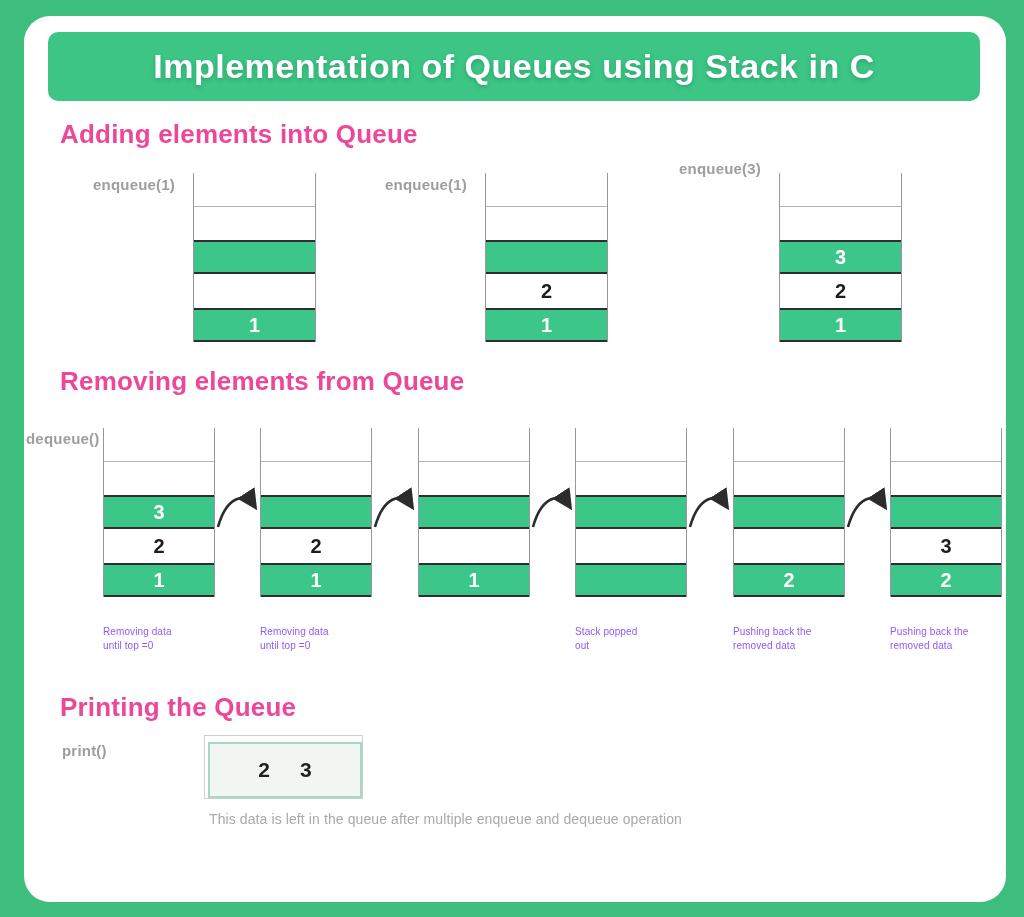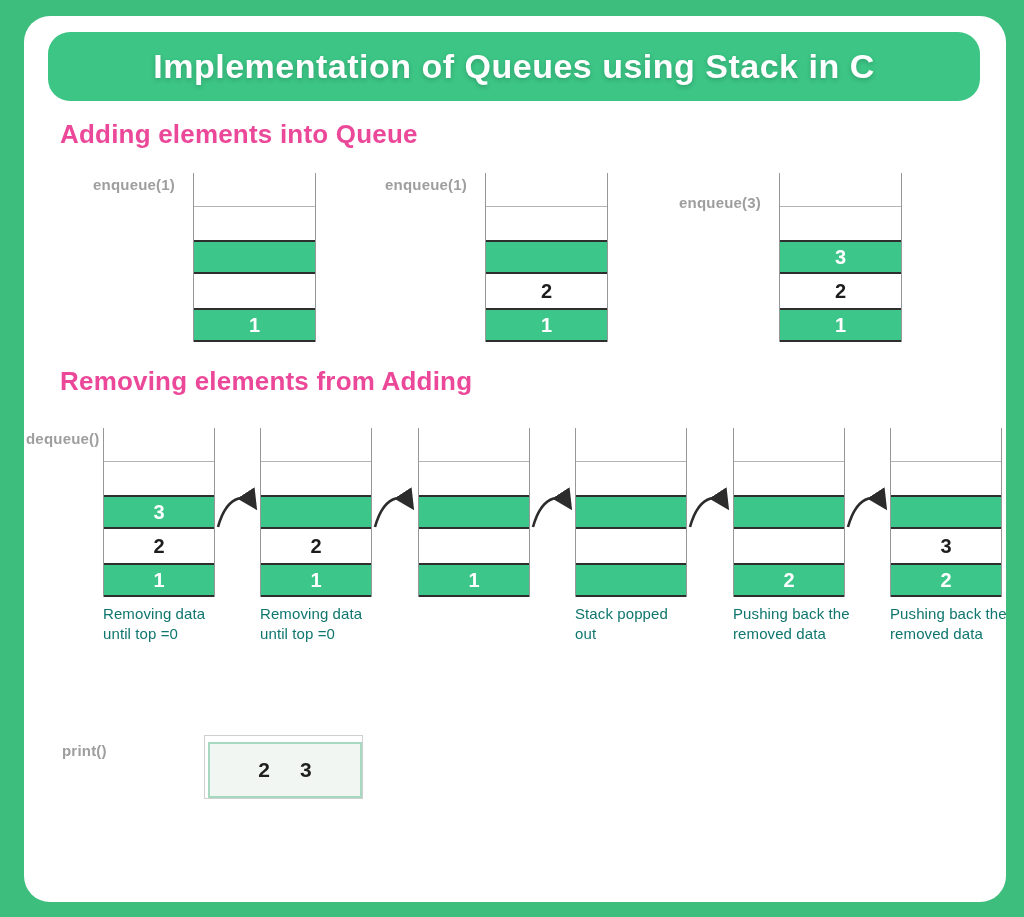--- a/index.html
+++ b/index.html
@@ -8,21 +8,21 @@
     background:#3dbe7d;
     font-family:"Liberation Sans","DejaVu Sans",sans-serif;
     position:relative;overflow:hidden;
   }
   .card{
     position:absolute;left:24px;top:16px;width:982px;height:886px;
     background:#ffffff;border-radius:26px;
   }
   .banner{
     position:absolute;left:24px;top:16px;width:932px;height:69px;
-    background:#3cc585;border-radius:22px;
+    background:#3cc585;border-radius:10px;
     display:flex;align-items:center;justify-content:center;
   }
   .banner-title{
     color:#ffffff;font-size:34px;font-weight:700;letter-spacing:0.5px;
     text-shadow:0 2px 4px rgba(20,60,40,0.25);
     white-space:nowrap;
   }
   .section-heading{
     position:absolute;left:36px;
     color:#ec4899;font-size:26px;font-weight:700;letter-spacing:0.2px;
@@ -52,22 +52,23 @@
   .cell.p4{top:135px;height:34px;}
   .cell.green{
     background:#3cc689;
     border-top:2px solid #2e2e2e;border-bottom:2px solid #2e2e2e;
   }
   .cell span{font-size:20px;font-weight:700;line-height:1;}
   .cell.green span{color:#ffffff;}
   .cell.white-num span{color:#1d1d1d;}
   .stack-caption{
     position:absolute;width:130px;
-    color:#0f766e;font-size:15px;line-height:1.35;letter-spacing:0.1px;
+    color:#8b5cf6;font-size:10px;line-height:1.35;letter-spacing:0.1px;
     white-space:pre-line;
+    margin-top:21px;
   }
   
   .arrow-layer{position:absolute;left:0;top:412px;width:982px;height:180px;pointer-events:none;}
   
   .print-ghost{
     position:absolute;left:180px;top:719px;width:157px;height:62px;
     border:1px solid #cfcfcf;background:#ffffff;
   }
   .print-box{
     position:absolute;left:184px;top:726px;width:154px;height:56px;
@@ -118,38 +119,38 @@
         <span></span>
       </div>
     <div class="cell p3 white-num">
         <span>2</span>
       </div>
     <div class="cell p4 green">
         <span>1</span>
       </div>
   </div>
 
-  <div class="side-label enq-label" style="left:655px;top:178px">enqueue(3)</div>
+  <div class="side-label enq-label" style="left:655px;top:144px">enqueue(3)</div>
   <div class="stack" style="left:755px;top:157px">
     <div class="cell open"></div>
     <div class="cell p1 white-num">
         <span></span>
       </div>
     <div class="cell p2 green">
         <span>3</span>
       </div>
     <div class="cell p3 white-num">
         <span>2</span>
       </div>
     <div class="cell p4 green">
         <span>1</span>
       </div>
   </div>
 
-  <div class="section-heading" style="top:350px">Removing elements from Adding</div>
+  <div class="section-heading" style="top:350px">Removing elements from Queue</div>
   <div class="side-label" style="left:2px;top:414px">dequeue()</div>
 
   <div class="stack narrow" style="left:79px;top:412px">
     <div class="cell open"></div>
     <div class="cell p1 white-num">
         <span></span>
       </div>
     <div class="cell p2 green">
         <span>3</span>
       </div>
@@ -257,21 +258,23 @@
         <path d="M0,0 L8,4 L0,8 z" fill="#2c2c2c"></path>
       </marker>
     </defs>
     <path d="M194,99 C202,70 220,62 231,79" fill="none" stroke="#2c2c2c" stroke-width="2.6" marker-end="url(#ah)"></path>
     <path d="M351,99 C359,70 377,62 388,79" fill="none" stroke="#2c2c2c" stroke-width="2.6" marker-end="url(#ah)"></path>
     <path d="M509,99 C517,70 535,62 546,79" fill="none" stroke="#2c2c2c" stroke-width="2.6" marker-end="url(#ah)"></path>
     <path d="M666,99 C674,70 692,62 703,79" fill="none" stroke="#2c2c2c" stroke-width="2.6" marker-end="url(#ah)"></path>
     <path d="M824,99 C832,70 850,62 861,79" fill="none" stroke="#2c2c2c" stroke-width="2.6" marker-end="url(#ah)"></path>
   </svg>
 
+  <div class="section-heading" style="top:676px">Printing the Queue</div>
   <div class="side-label" style="left:38px;top:726px">print()</div>
 
   <div class="print-ghost"></div>
   <div class="print-box">
     <span>2</span>
     <span>3</span>
   </div>
+  <div class="print-caption">This data is left in the queue after multiple enqueue and dequeue operation</div>
 
 </div>
 
 </body></html>

